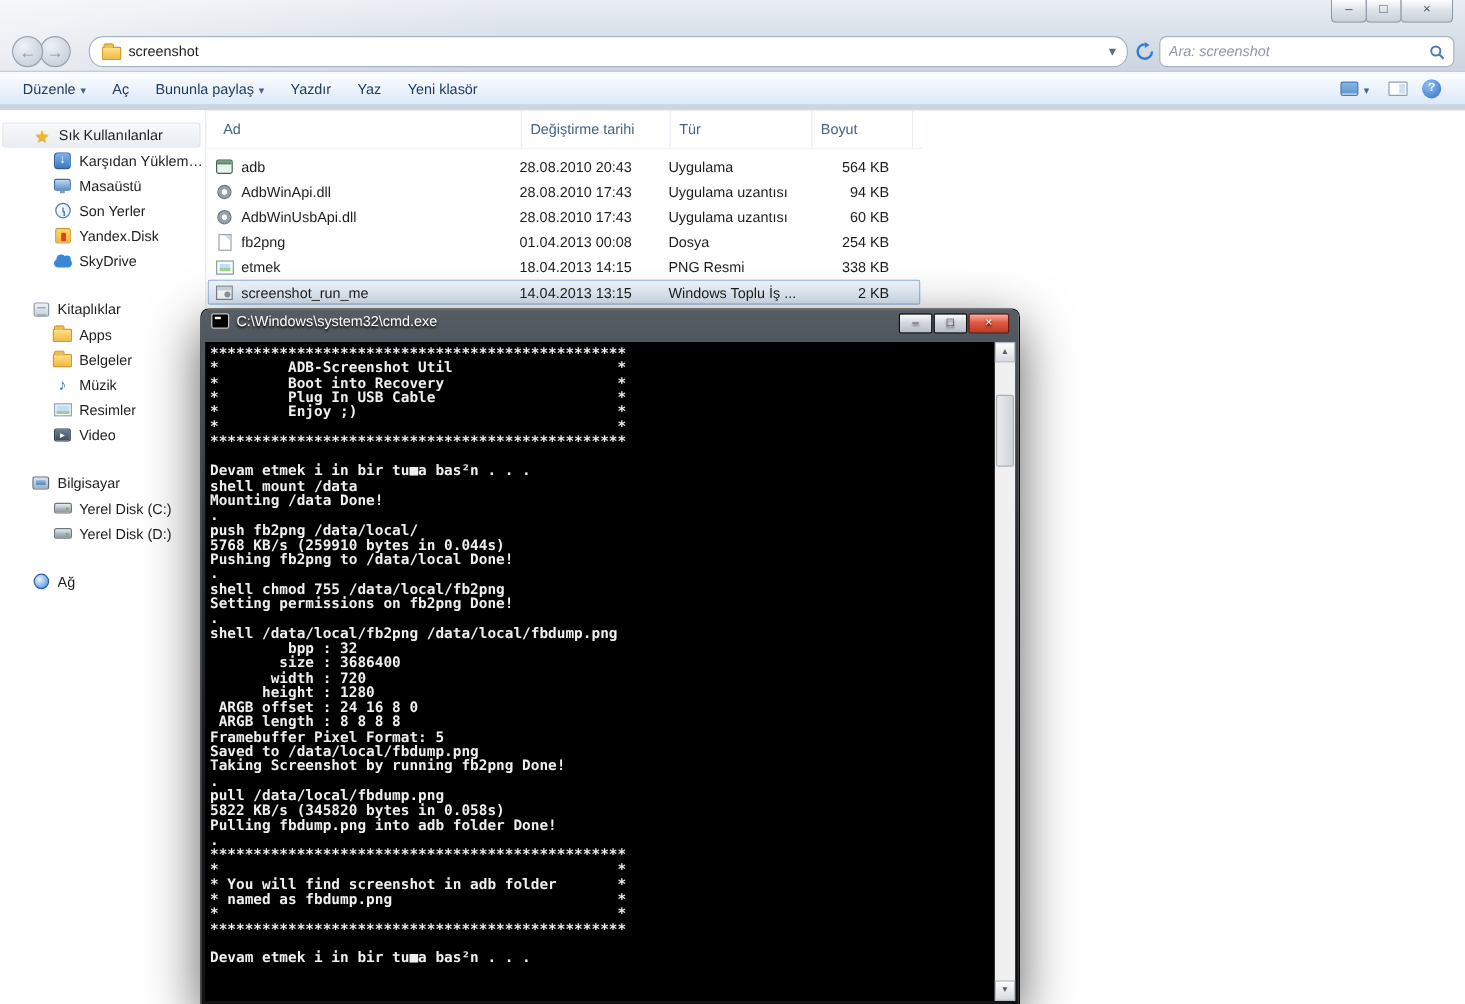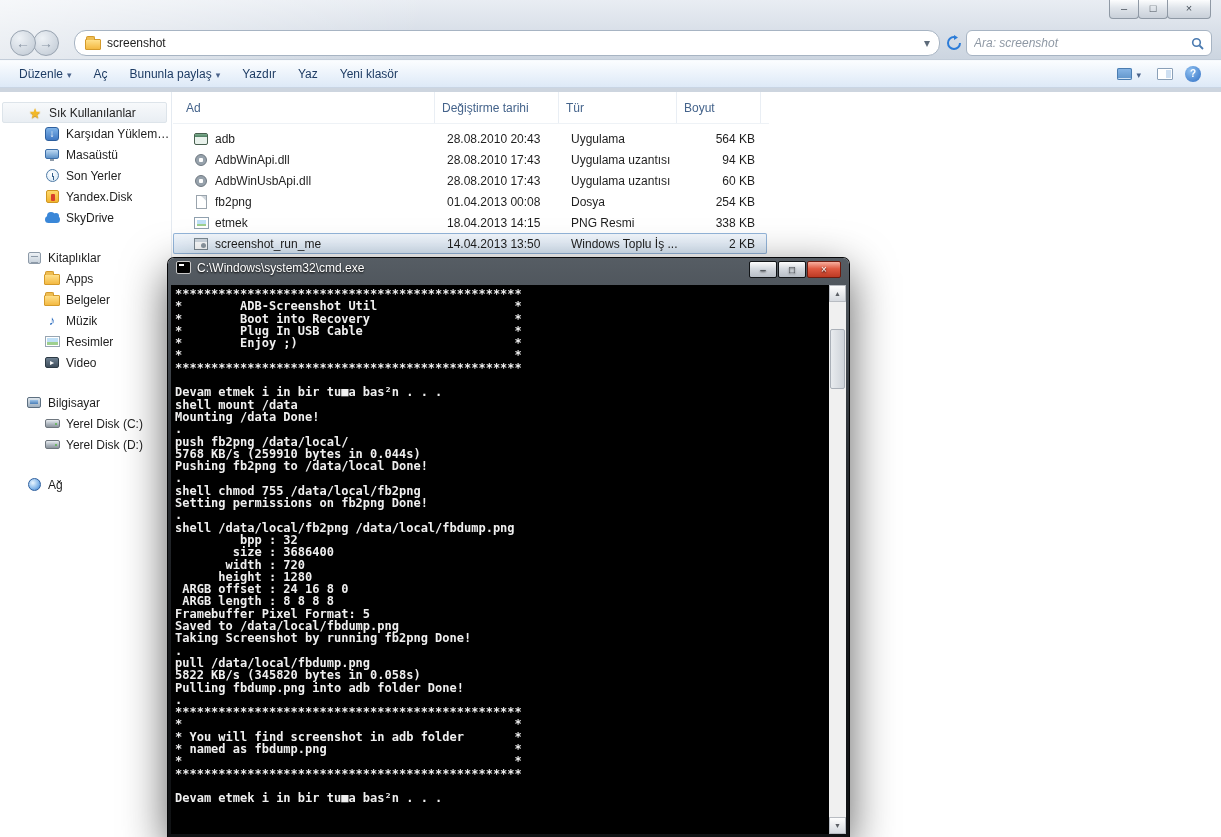--- a/index.html
+++ b/index.html
@@ -83,21 +83,21 @@
   .ic-computer::after{content:"";position:absolute;inset:2px 2px 3px 2px;background:linear-gradient(#9cc3e8,#4b7fb8)}
   .ic-hdd{width:15px;height:9px;background:linear-gradient(#e9edf1,#aab3bc 60%,#8d959d);border:1px solid #6e767e;border-radius:2px;position:relative}
   .ic-hdd::after{content:"";position:absolute;right:2px;bottom:2px;width:2px;height:2px;background:#58b84a;border-radius:50%}
   .ic-net{width:13px;height:13px;border-radius:50%;background:radial-gradient(circle at 35% 35%,#eaf6ff,#7fb3e8 60%,#3f78c3);border:1px solid #2d5f9e}
   
   .list{position:absolute;left:173px;top:0;right:0;bottom:0}
   .list-header{display:grid;grid-template-columns:256px 124px 118px 84px;height:32px;align-items:stretch;
     padding-left:6px;color:#44638b;border-bottom:1px solid #eef2f6;width:596px}
   .hcell{display:flex;align-items:center;padding-left:7px;border-right:1px solid #e9eef4}
   .rows{padding-top:4px;width:594px}
-  .row{display:grid;grid-template-columns:256px 124px 118px 84px;height:21px;align-items:center;padding-left:18px}
+  .row{display:grid;grid-template-columns:256px 124px 118px 84px;height:21px;align-items:center;padding-left:4px}
   .row.selected{background:linear-gradient(#f4f8fd,#dcebfa);box-shadow:inset 0 0 0 1px #93b5da;border-radius:2px}
   .cell-name{display:flex;align-items:center;gap:6px;padding-left:2px;overflow:hidden;white-space:nowrap}
   .cell{white-space:nowrap;overflow:hidden}
   .cell-size{text-align:right;padding-right:18px}
   .fic{width:16px;height:16px;flex:0 0 16px;display:flex;align-items:center;justify-content:center;position:relative}
   .fic-app{width:14px;height:12px;border:1px solid #48604f;background:#e9f2ec;border-radius:2px;position:relative}
   .fic-app::before{content:"";position:absolute;top:0;left:0;right:0;height:3px;background:linear-gradient(#7fae8e,#4d7f62)}
   .fic-dll{width:12px;height:12px;border-radius:50%;border:1px solid #6d7780;background:radial-gradient(circle,#fff 0 2px,#97a2ac 2.5px)}
   .fic-page{width:11px;height:14px;background:#fff;border:1px solid #9aa4ad;position:relative;overflow:hidden}
   .fic-page::after{content:"";position:absolute;top:-3px;right:-3px;width:6px;height:6px;background:#cfd6dc;transform:rotate(45deg);border-left:1px solid #9aa4ad}
@@ -361,21 +361,21 @@
         <div class="cell">PNG Resmi</div>
         <div class="cell cell-size">338 KB</div>
       </div>
       <div class="row selected">
         <div class="cell-name">
             <span class="fic">
               <span class="fic-bat"></span>
             </span>
             <span class="cell">screenshot_run_me</span>
           </div>
-        <div class="cell">14.04.2013 13:50</div>
+        <div class="cell">14.04.2013 13:15</div>
         <div class="cell">Windows Toplu İş ...</div>
         <div class="cell cell-size">2 KB</div>
       </div>
     </div>
   </div>
 </div>
 
 <div class="cmdwin">
   <div class="cmd-title">
     <span class="cmd-icon"></span>

